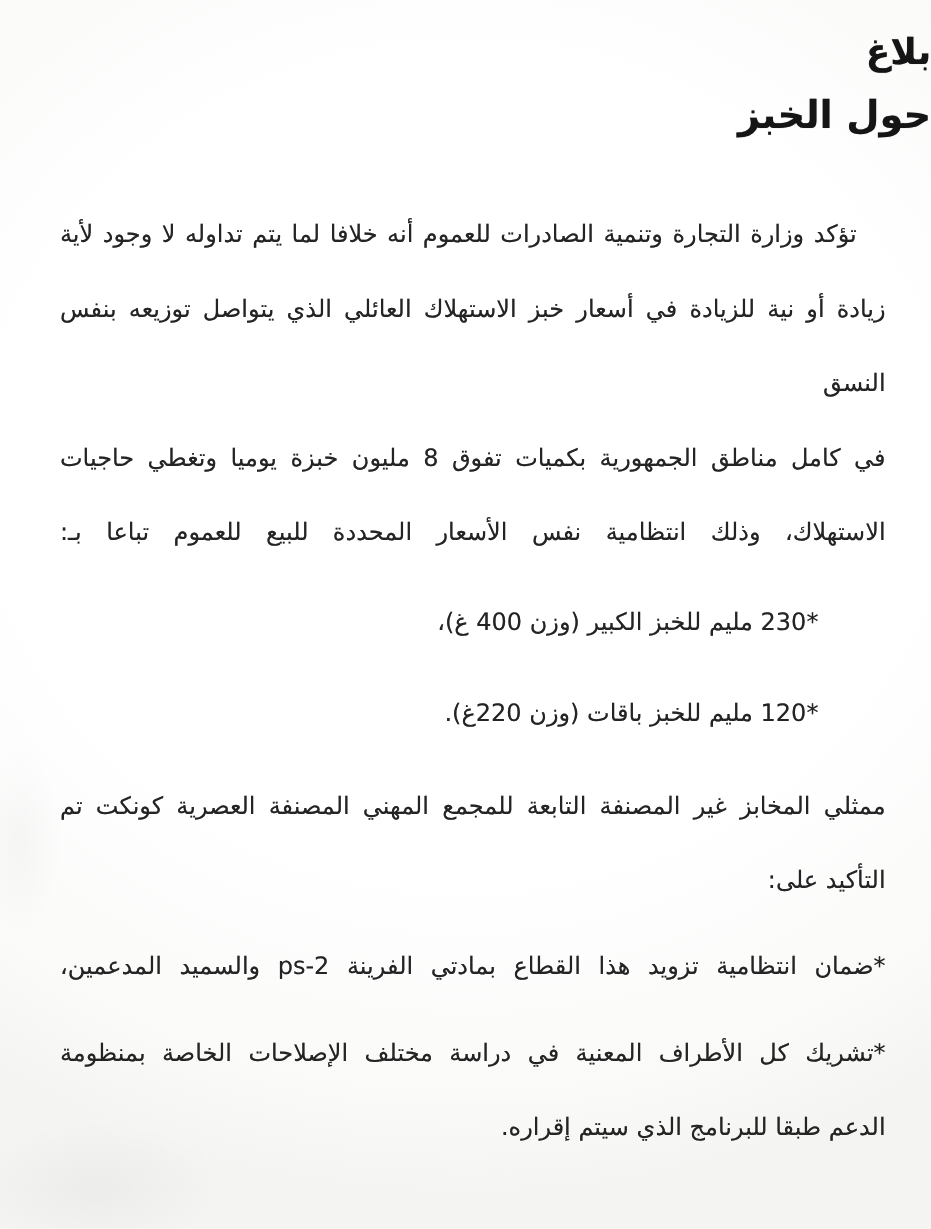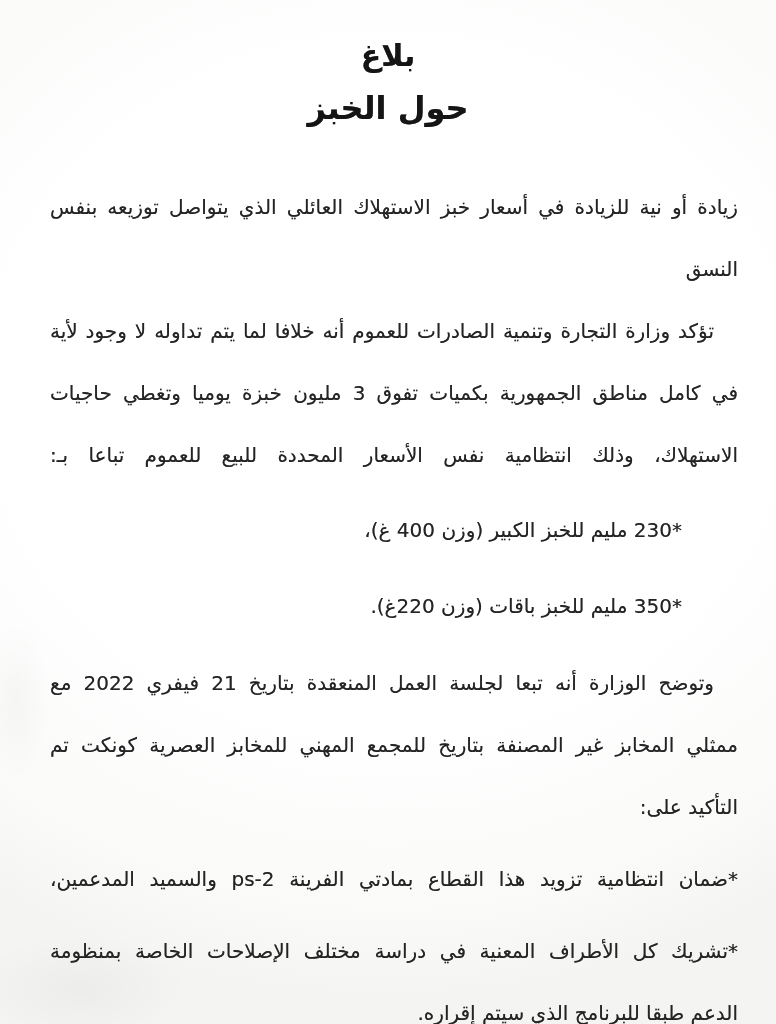--- a/index.html
+++ b/index.html
@@ -7,22 +7,22 @@
   .page{
     width:776px;height:1024px;
     position:relative;overflow:hidden;
     background:
       radial-gradient(90% 60% at 50% 38%, rgba(255,255,255,1) 55%, rgba(250,250,249,1) 85%, rgba(244,244,242,1) 100%);
     font-family:"DejaVu Sans", sans-serif;
     direction:rtl;
     color:#242424;
   }
   .doc-header{
-    padding-top:31px;
-    text-align:center;
+    padding-top:19px;
+    text-align:right;
     font-weight:bold;
     color:#151515;
   }
   .doc-title{
     font-size:30px;line-height:50px;margin:0;
     text-shadow:0 0 0.6px rgba(15,15,15,.55);
   }
   .doc-subtitle{
     font-size:32px;line-height:54px;margin:0;
     text-shadow:0 0 0.6px rgba(15,15,15,.55);
@@ -68,34 +68,33 @@
 <div class="page">
 
   <header class="doc-header">
     <h1 class="doc-title">بلاغ</h1>
     <h2 class="doc-subtitle">حول الخبز</h2>
   </header>
 
   <main class="content">
 
     <p class="para para-intro">
+      <span class="line indent">تؤكد وزارة التجارة وتنمية الصادرات للعموم أنه خلافا لما يتم تداوله لا وجود لأية</span>
       <span class="line">زيادة أو نية للزيادة في أسعار خبز الاستهلاك العائلي الذي يتواصل توزيعه بنفس النسق</span>
-      <span class="line indent">تؤكد وزارة التجارة وتنمية الصادرات للعموم أنه خلافا لما يتم تداوله لا وجود لأية</span>
-      <span class="line">في كامل مناطق الجمهورية بكميات تفوق 3 مليون خبزة يوميا وتغطي حاجيات</span>
+      <span class="line">في كامل مناطق الجمهورية بكميات تفوق 8 مليون خبزة يوميا وتغطي حاجيات</span>
       <span class="line">الاستهلاك، وذلك انتظامية نفس الأسعار المحددة للبيع للعموم تباعا بـ:</span>
     </p>
 
     <div class="price-list">
       <span class="price-item">*230 مليم للخبز الكبير (وزن 400 غ)،</span>
-      <span class="price-item">*350 مليم للخبز باقات (وزن 220غ).</span>
+      <span class="price-item">*120 مليم للخبز باقات (وزن 220غ).</span>
     </div>
 
     <p class="para para-meeting">
-      <span class="line indent">وتوضح الوزارة أنه تبعا لجلسة العمل المنعقدة بتاريخ 21 فيفري 2022 مع</span>
-      <span class="line">ممثلي المخابز غير المصنفة بتاريخ للمجمع المهني للمخابز العصرية كونكت تم</span>
+      <span class="line">ممثلي المخابز غير المصنفة التابعة للمجمع المهني المصنفة العصرية كونكت تم</span>
       <span class="line align-end">التأكيد على:</span>
     </p>
 
     <div class="bullet-1">
       <span class="line">*ضمان انتظامية تزويد هذا القطاع بمادتي الفرينة ps-2 والسميد المدعمين،</span>
     </div>
 
     <div class="bullet-2">
       <span class="line">*تشريك كل الأطراف المعنية في دراسة مختلف الإصلاحات الخاصة بمنظومة</span>
       <span class="line align-end">الدعم طبقا للبرنامج الذي سيتم إقراره.</span>

